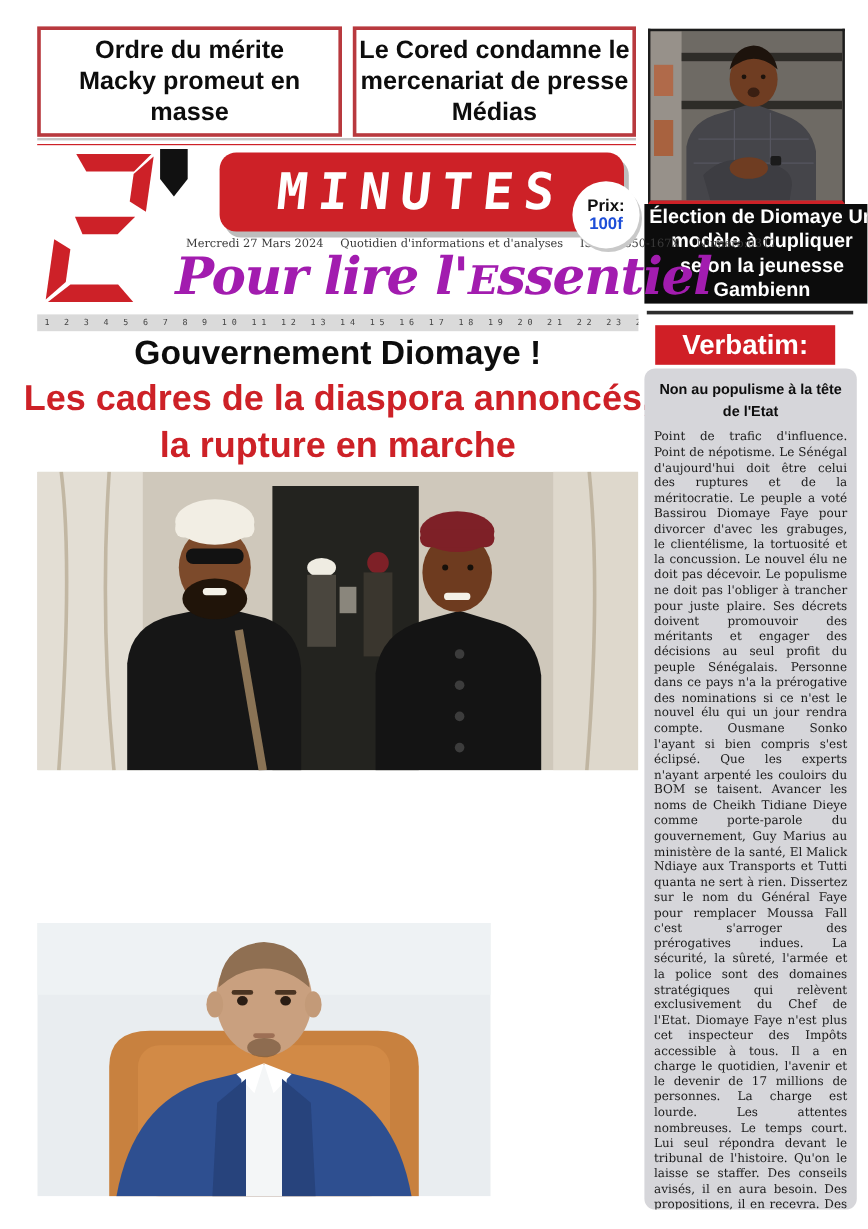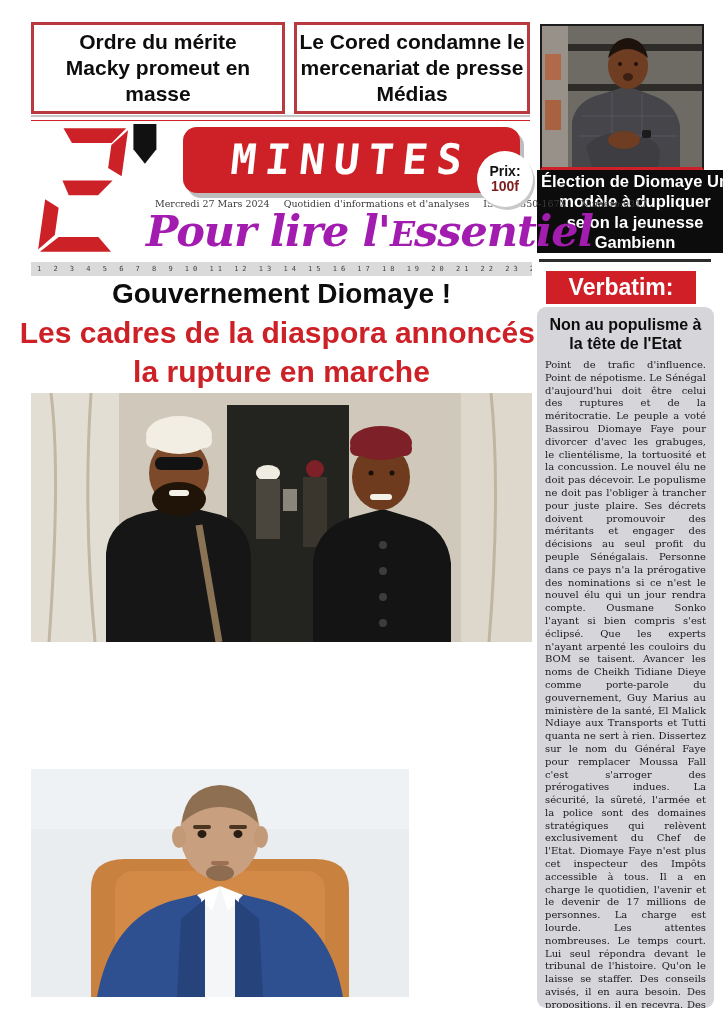--- a/index.html
+++ b/index.html
@@ -20,21 +20,21 @@
   
   .logo2{left:26px;top:122px;width:150px;height:138px;}
   .minutes-box{left:183px;top:127px;width:337px;height:66px;background:#cd2127;border-radius:14px;
                box-shadow:4px 5px 0 #bdbdbd;display:flex;align-items:center;justify-content:center;}
   .minutes-word{color:#ffffff;font-family:"DejaVu Sans Mono",monospace;font-weight:bold;
                 font-size:42px;letter-spacing:9px;transform:skewX(-6deg);line-height:1;}
   .price-badge{left:477px;top:151px;width:56px;height:56px;border-radius:50%;background:#ffffff;
                box-shadow:2px 3px 0 #c9c9c9;display:flex;flex-direction:column;align-items:center;
                justify-content:center;font-weight:bold;font-size:14px;line-height:15px;z-index:5;}
   .price-label{color:#111111;}
-  .price-value{color:#7f1d1d;}
+  .price-value{color:#1d4ed8;}
   .dateline{left:148px;top:198px;width:384px;text-align:center;font-family:"DejaVu Serif",serif;
             font-size:9.5px;color:#3a3a3a;white-space:nowrap;}
   .dateline span{margin:0 7px;}
   .slogan{left:146px;top:206px;width:388px;text-align:center;color:#a21caf;
           font-family:"DejaVu Serif",serif;font-style:italic;font-weight:bold;font-size:43px;
           white-space:nowrap;letter-spacing:-1px;}
   .slogan .cap-e{font-size:33px;}
   .ruler{left:31px;top:262px;width:501px;height:14px;background:#dadada;overflow:hidden;
          font-family:"DejaVu Sans Mono",monospace;font-size:7px;line-height:14px;color:#444;
          letter-spacing:4px;white-space:nowrap;padding-left:6px;box-sizing:border-box;}
@@ -57,21 +57,21 @@
               border-bottom:3px solid #cd2127;overflow:hidden;background:#6e6a64;}
   .side-caption{left:537px;top:170px;width:196px;height:83px;background:#0c0c0c;color:#ffffff;
                 font-weight:bold;font-size:16.5px;line-height:20.5px;text-align:center;
                 display:flex;align-items:center;justify-content:center;padding:2px 4px;
                 box-sizing:border-box;}
   .side-divider{left:539px;top:259px;width:172px;height:3px;background:#2d2d2d;}
   .verbatim-tag{left:546px;top:271px;width:150px;height:33px;background:#d01f26;color:#ffffff;
                 font-weight:bold;font-size:23px;line-height:33px;text-align:center;}
   .article-panel{left:537px;top:307px;width:177px;height:701px;background:#d6d6da;
                  border-radius:9px;padding:6px 8px 8px 8px;box-sizing:border-box;overflow:hidden;}
-  .article-title{font-weight:bold;font-size:16px;line-height:19px;color:#0d0d0d;text-align:center;
+  .article-title{font-weight:bold;font-size:12px;line-height:19px;color:#0d0d0d;text-align:center;
                  margin:2px 0 6px 0;}
   .article-body{font-family:"DejaVu Serif",serif;font-size:10px;line-height:12.8px;color:#1a1a1a;
                 text-align:justify;}
 </style>
 </head>
 <body>
 
 <div class="page">
 
   <div class="abs teaser teaser-left">

